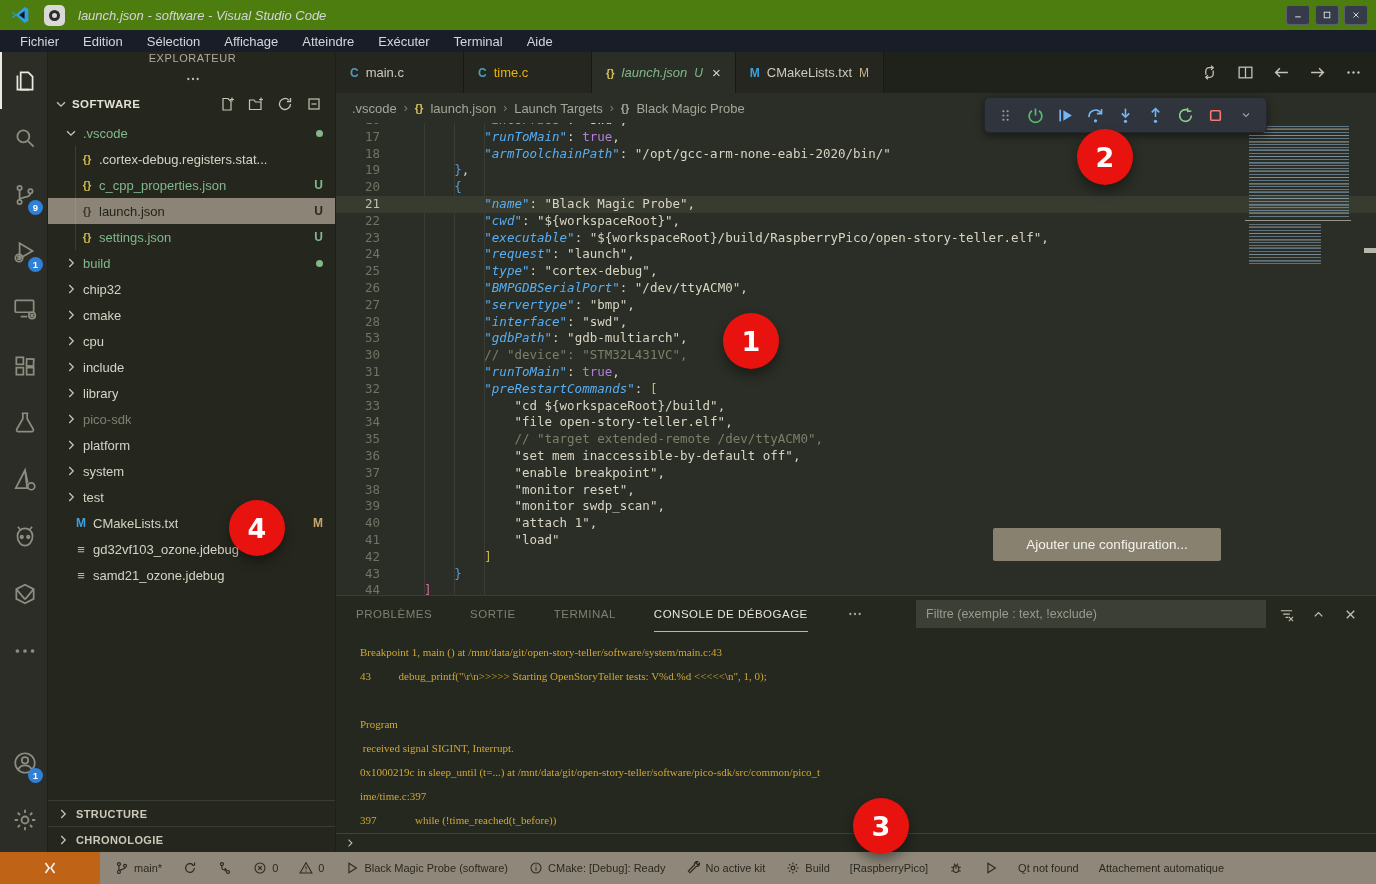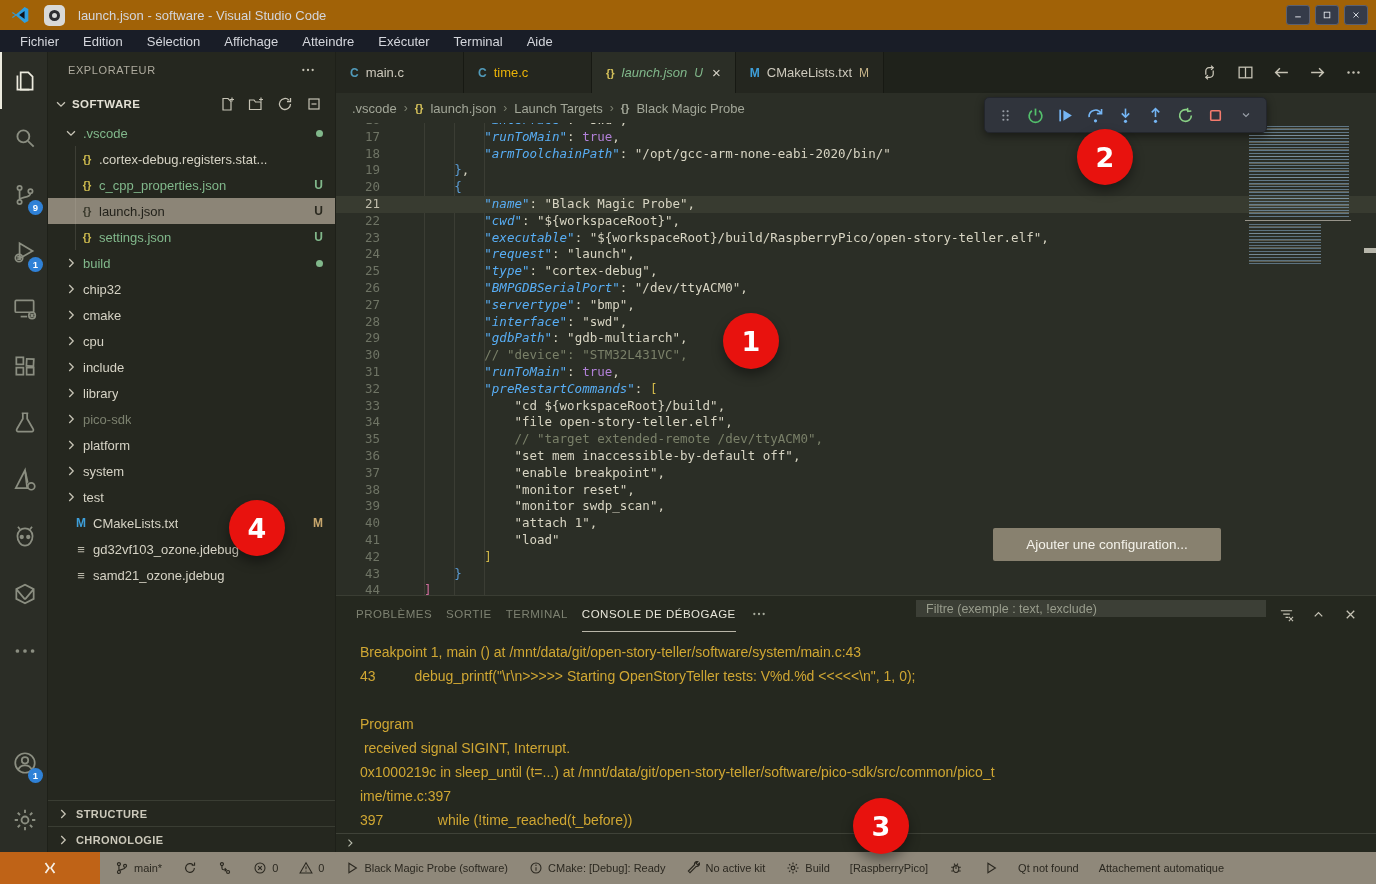--- a/index.html
+++ b/index.html
@@ -1,21 +1,21 @@
 <!DOCTYPE html>
 <html><head>
 <meta charset="utf-8">
 <style>
   * { box-sizing: border-box; margin: 0; padding: 0; }
   html,body { width:1376px; height:884px; overflow:hidden; }
   body { position:relative; background:#15171c; font-family:"Liberation Sans", sans-serif; -webkit-font-smoothing:antialiased; }
   svg { display:block; }
 
   
-  .titlebar { position:absolute; left:0; top:0; width:1376px; height:30px; background:#a16207; display:flex; align-items:center; color:#d3d6dd; font-size:13px; }
+  .titlebar { position:absolute; left:0; top:0; width:1376px; height:30px; background:#4d7c0f; display:flex; align-items:center; color:#d3d6dd; font-size:13px;font-style:italic; }
   .vslogo { margin-left:10px; }
   .title-badge { width:21px; height:21px; border-radius:5px; background:#d9d9d7; display:grid; place-items:center; margin:0 13px 0 14px; }
   .title-badge i { width:11px; height:11px; border:3px solid #2d2d30; border-radius:50%; display:block; }
   .win-controls { margin-left:auto; display:flex; gap:5px; padding-right:8px; }
   .wbtn { width:24px; height:20px; border:1px solid #5b6070; background:#353b49; border-radius:3px; display:grid; place-items:center; color:#e6e9ef; font-size:12px; line-height:1; }
   .wbtn svg { width:10px; height:10px; }
 
   
   .menubar { position:absolute; left:0; top:30px; width:1376px; height:22px; background:#191d27; display:flex; align-items:center; color:#d4d6dc; font-size:13px; padding-left:8px; }
   .menu-item { padding:0 12px; cursor:default; }
@@ -24,21 +24,21 @@
   .activitybar { position:absolute; left:0; top:52px; width:48px; height:800px; background:#2b2d26; border-right:1px solid #1e2019; display:flex; flex-direction:column; }
   .act-item { position:relative; width:48px; height:57px; display:grid; place-items:center; color:#8b8e81; border-left:2px solid transparent; }
   .act-item svg { width:26px; height:26px; }
   .act-item.active { color:#eceade; border-left-color:#eceade; }
   .act-badge { position:absolute; right:5px; bottom:8px; min-width:15px; height:15px; padding:0 3px; background:#2f81d7; color:#fff; font-size:9.5px; font-weight:700; border-radius:8px; display:grid; place-items:center; }
   .act-badge:empty { display:none; }
   .act-bottom { margin-top:auto; padding-bottom:4px; }
 
   
   .sidebar { position:absolute; left:48px; top:52px; width:287px; height:800px; background:#25271f; }
-  .sb-header { height:36px; display:flex; align-items:center; padding:0 18px 0 20px; font-size:11px; letter-spacing:.6px; color:#aeab9e; }
+  .sb-header { height:36px; display:flex; align-items:center; padding:0 18px 0 20px; font-size:11px; letter-spacing:.6px; color:#aeab9e;flex-direction:column; }
   .sb-header .sp { flex:1; }
   .sb-section { height:32px; display:flex; align-items:center; padding:0 12px 0 6px; font-size:11.5px; font-weight:700; letter-spacing:.4px; color:#e3e0d4; gap:4px; }
   .sb-section .sp { flex:1; }
   .ic16 { width:18px; height:18px; display:grid; place-items:center; color:#c6c3b5; }
   .ic16 svg { width:16px; height:16px; }
   .sb-tools { display:flex; gap:11px; }
   .chev { width:14px; height:14px; display:grid; place-items:center; color:#c6c3b5; }
   .chev svg { width:14px; height:14px; }
   .chev.down svg { transform:rotate(90deg); }
 
@@ -126,33 +126,33 @@
   .dbg-ic svg { width:17px; height:17px; }
   .dbg-ic.gray { color:#9aa0a8; }
   .dbg-ic.green { color:#53c06c; }
   .dbg-ic.green2 { color:#89d185; }
   .dbg-ic.blue { color:#75b6f5; }
   .dbg-ic.red { color:#f47b6d; }
   .dbg-ic.sm svg { width:12px; height:12px; }
 
   
   .panel { position:absolute; left:0; top:543px; width:1041px; height:257px; background:#25281f; border-top:1px solid #3a3d33; }
-  .panel-header { position:relative; height:36px; display:flex; align-items:center; padding-left:20px; gap:14px; font-size:11.5px; letter-spacing:.5px; color:#7d8171; }
+  .panel-header { position:relative; height:36px; display:flex; align-items:center; padding-left:20px; gap:38px; font-size:11.5px; letter-spacing:.5px; color:#7d8171; }
   .ptab { height:100%; display:flex; align-items:center; border-bottom:1px solid transparent; white-space:nowrap; }
   .ptab.active { color:#e7e5d9; border-bottom-color:#b9b6a8; }
   .ph-ellipsis { color:#a7ab9c; }
   .ph-ellipsis svg { width:16px; height:16px; }
-  .filter-box { position:absolute; left:580px; top:4px; width:350px; height:17px; background:#3c3f36; display:flex; align-items:flex-start; }
+  .filter-box { position:absolute; left:580px; top:4px; width:350px; height:28px; background:#3c3f36; display:flex; align-items:flex-start; }
   .filter-box input { width:100%; height:100%; background:transparent; border:none; outline:none; color:#d8d5c8; font-size:12.5px; padding:0 10px; font-family:"Liberation Sans",sans-serif; }
   .filter-box input::placeholder { color:#989c8c; }
   .panel-icons { position:absolute; right:18px; top:0; height:36px; display:flex; align-items:center; gap:14px; color:#cac7bb; }
   .panel-icons .ic16 svg { width:15px; height:15px; }
 
   .console { position:absolute; left:0; top:36px; right:0; bottom:19px; padding:8px 0 0 24px; overflow:hidden; }
-  .console-line { height:24px; line-height:24px; white-space:pre; font-family:Liberation Sans, sans-serif; font-size:14px; color:#d0a733; }
+  .console-line { height:24px; line-height:24px; white-space:pre; font-family:Liberation Serif, serif; font-size:11px; color:#d0a733; }
   .console-input { position:absolute; left:0; right:0; bottom:0; height:19px; border-top:1px solid #3f4238; display:flex; align-items:center; padding-left:8px; color:#b9bdae; }
   .console-input svg { width:12px; height:12px; }
 
   
   .statusbar { position:absolute; left:0; top:852px; width:1376px; height:32px; background:#8f887a; color:#2b2820; font-size:11px; display:flex; align-items:center; overflow:hidden; }
   .remote { width:100px; height:100%; background:#bf6317; color:#f6f0e7; display:grid; place-items:center; flex:none; }
   .remote svg { width:16px; height:16px; }
   .sb-items { display:flex; align-items:center; gap:20px; padding-left:14px; flex:1; min-width:0; overflow:hidden; white-space:nowrap; }
   .sb-item { display:flex; align-items:center; gap:5px; flex:none; }
   .sb-item .sic { width:15px; height:15px; display:grid; place-items:center; }
@@ -694,21 +694,21 @@
         </div>
         <div class="code-line">
           <span class="ln">27</span>
           <span class="code-text"><span class="tk-w">            </span><span class="tk-p">"servertype"</span><span class="tk-k">: </span><span class="tk-s">"bmp"</span><span class="tk-k">,</span></span>
         </div>
         <div class="code-line">
           <span class="ln">28</span>
           <span class="code-text"><span class="tk-w">            </span><span class="tk-p">"interface"</span><span class="tk-k">: </span><span class="tk-s">"swd"</span><span class="tk-k">,</span></span>
         </div>
         <div class="code-line">
-          <span class="ln">29</span>
+          <span class="ln">53</span>
           <span class="code-text"><span class="tk-w">            </span><span class="tk-p">"gdbPath"</span><span class="tk-k">: </span><span class="tk-s">"gdb-multiarch"</span><span class="tk-k">,</span></span>
         </div>
         <div class="code-line">
           <span class="ln">30</span>
           <span class="code-text"><span class="tk-w">            </span><span class="tk-c">// "device": "STM32L431VC",</span></span>
         </div>
         <div class="code-line">
           <span class="ln">31</span>
           <span class="code-text"><span class="tk-w">            </span><span class="tk-p">"runToMain"</span><span class="tk-k">: </span><span class="tk-b">true</span><span class="tk-k">,</span></span>
         </div>

